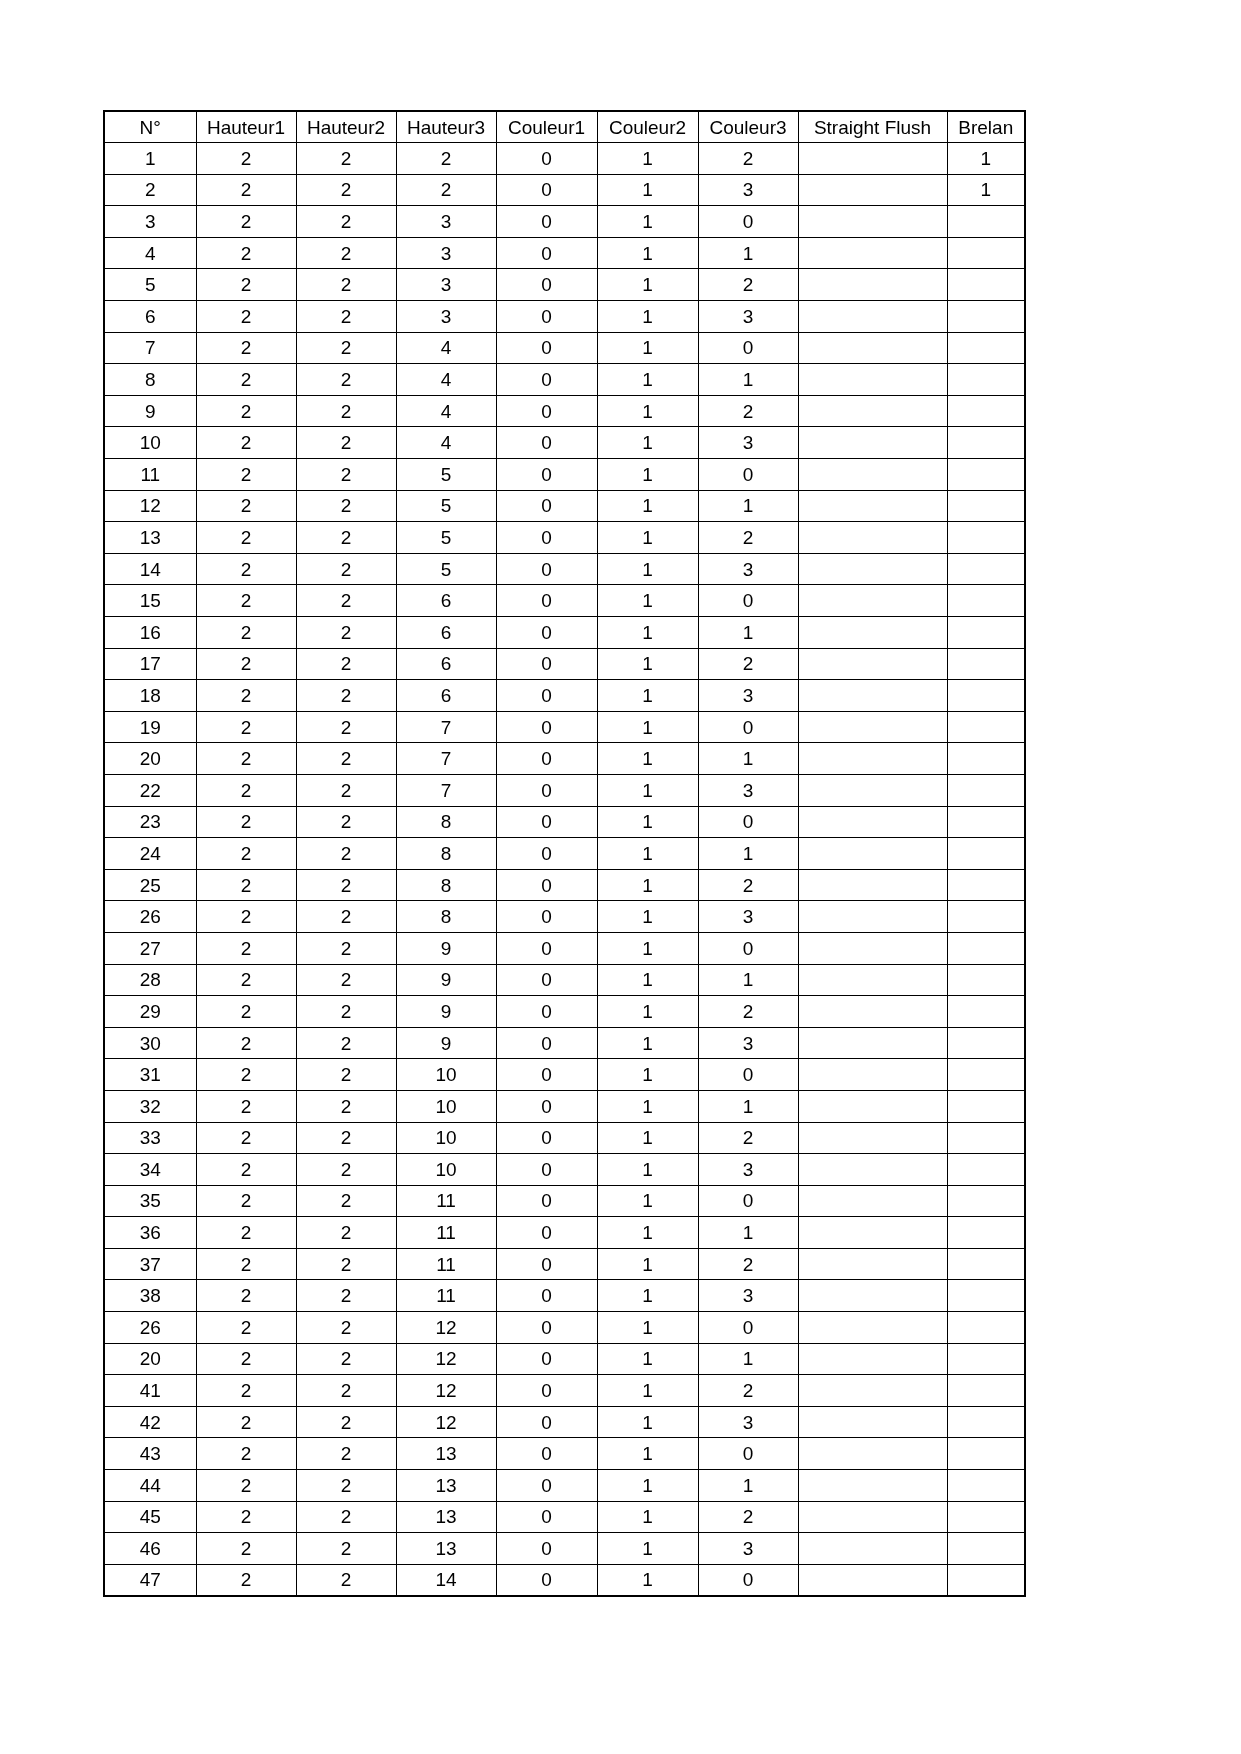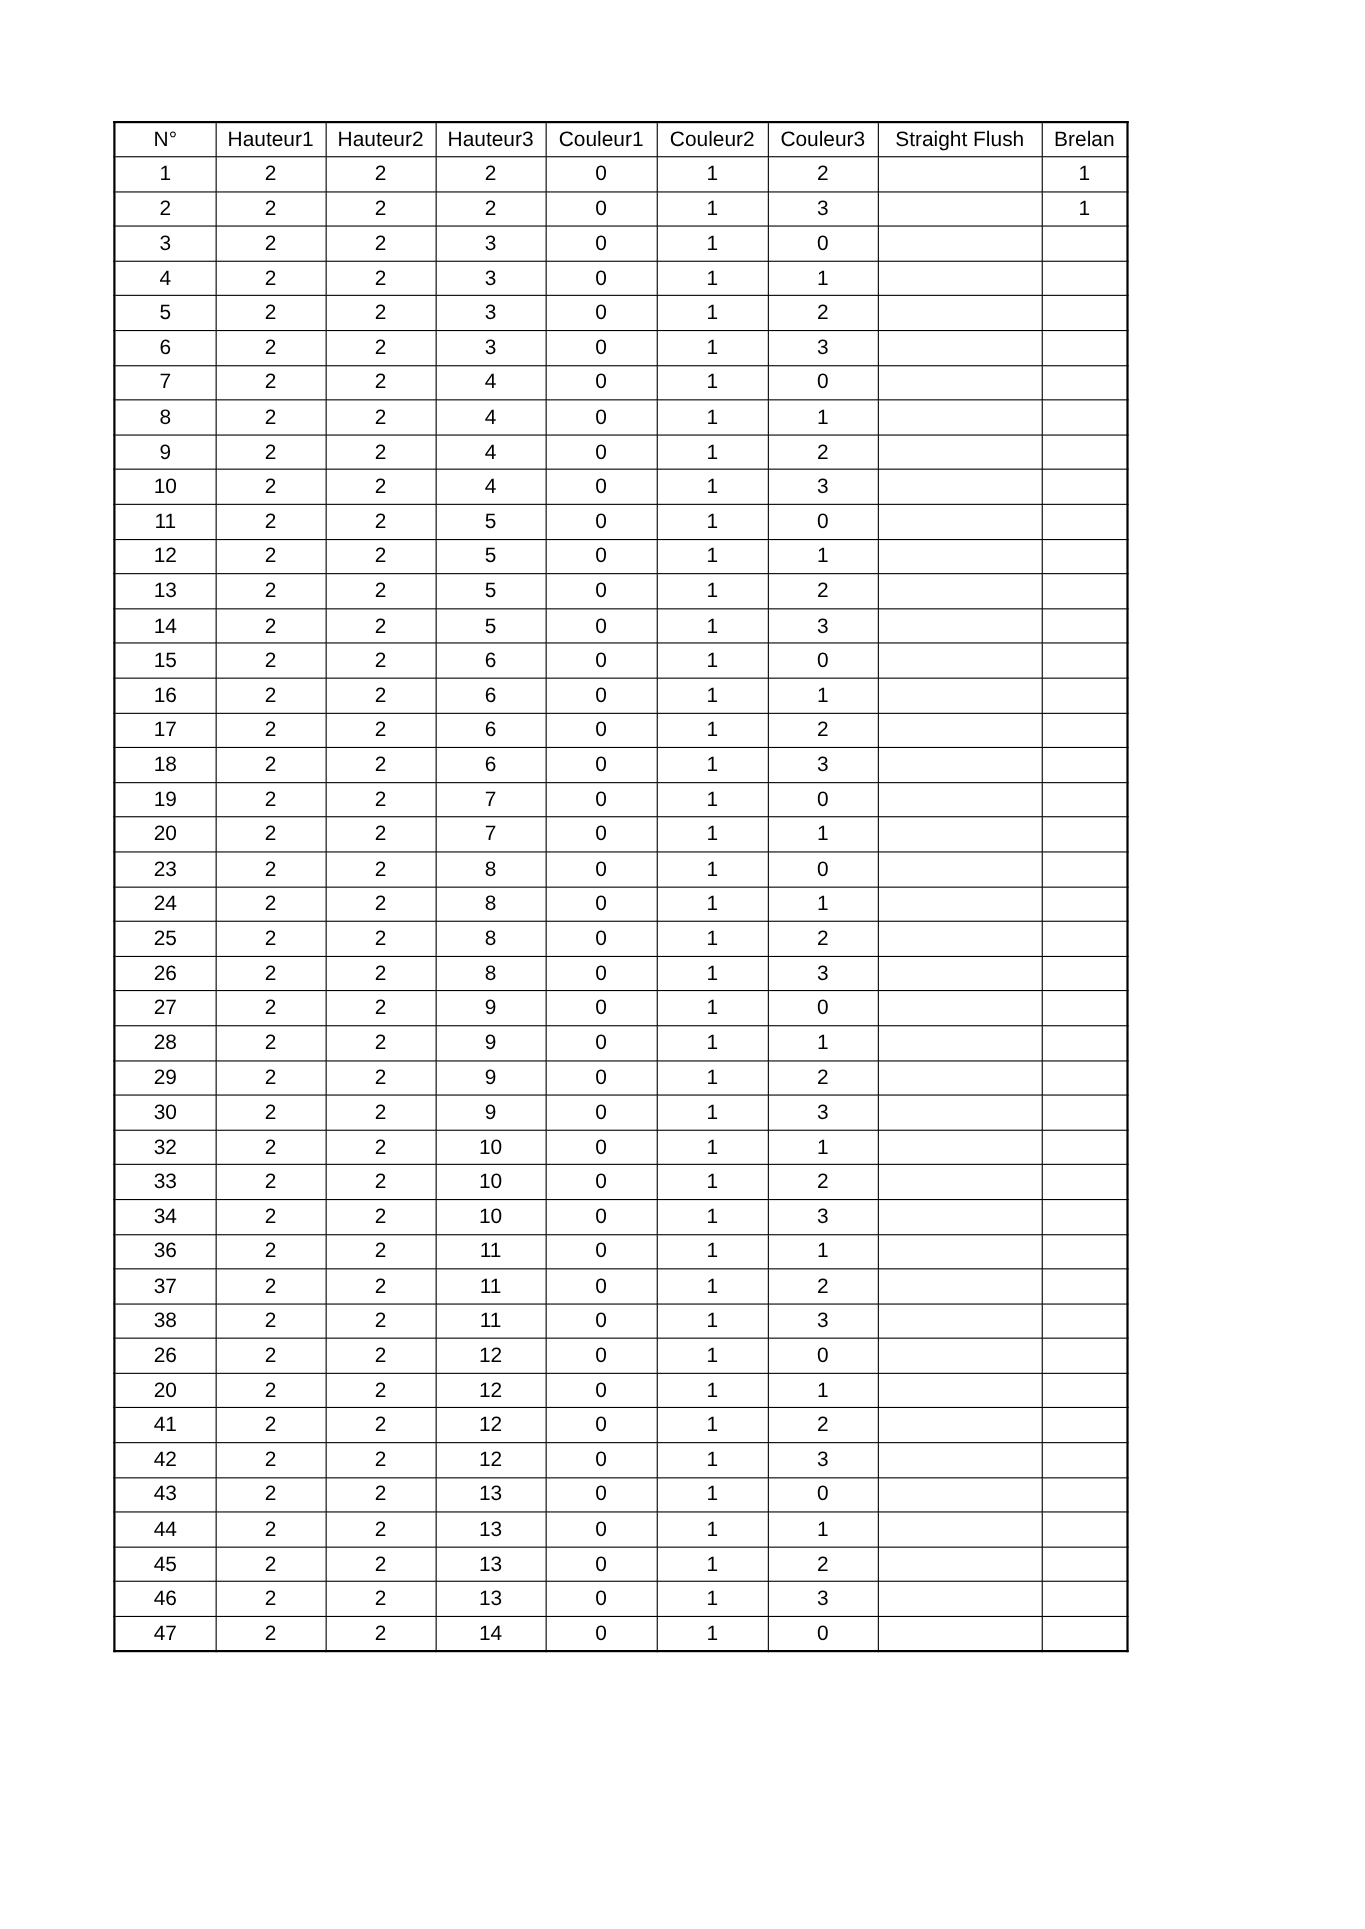--- a/index.html
+++ b/index.html
@@ -288,20 +288,31 @@
           <td>2</td>
           <td>2</td>
           <td>7</td>
           <td>0</td>
           <td>1</td>
           <td>1</td>
           <td></td>
           <td></td>
         </tr>
         <tr>
+          <td>22</td>
+          <td>2</td>
+          <td>2</td>
+          <td>7</td>
+          <td>0</td>
+          <td>1</td>
+          <td>3</td>
+          <td></td>
+          <td></td>
+        </tr>
+        <tr>
           <td>23</td>
           <td>2</td>
           <td>2</td>
           <td>8</td>
           <td>0</td>
           <td>1</td>
           <td>0</td>
           <td></td>
           <td></td>
         </tr>
@@ -376,20 +387,31 @@
           <td>2</td>
           <td>2</td>
           <td>9</td>
           <td>0</td>
           <td>1</td>
           <td>3</td>
           <td></td>
           <td></td>
         </tr>
         <tr>
+          <td>31</td>
+          <td>2</td>
+          <td>2</td>
+          <td>10</td>
+          <td>0</td>
+          <td>1</td>
+          <td>0</td>
+          <td></td>
+          <td></td>
+        </tr>
+        <tr>
           <td>32</td>
           <td>2</td>
           <td>2</td>
           <td>10</td>
           <td>0</td>
           <td>1</td>
           <td>1</td>
           <td></td>
           <td></td>
         </tr>
@@ -405,20 +427,31 @@
           <td></td>
         </tr>
         <tr>
           <td>34</td>
           <td>2</td>
           <td>2</td>
           <td>10</td>
           <td>0</td>
           <td>1</td>
           <td>3</td>
+          <td></td>
+          <td></td>
+        </tr>
+        <tr>
+          <td>35</td>
+          <td>2</td>
+          <td>2</td>
+          <td>11</td>
+          <td>0</td>
+          <td>1</td>
+          <td>0</td>
           <td></td>
           <td></td>
         </tr>
         <tr>
           <td>36</td>
           <td>2</td>
           <td>2</td>
           <td>11</td>
           <td>0</td>
           <td>1</td>

